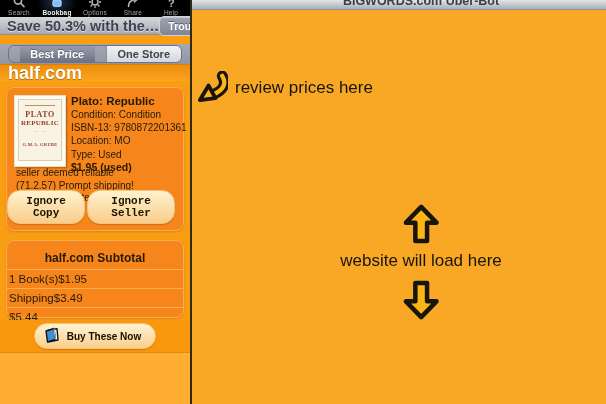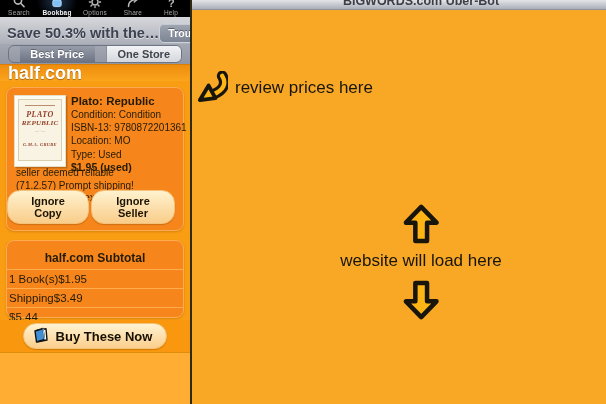--- a/index.html
+++ b/index.html
@@ -20,21 +20,21 @@
   .tb-item.active { background:radial-gradient(ellipse at 50% 10%, rgba(100,165,255,.30), transparent 75%); }
   .tb-ico { height:9px; width:16px; overflow:hidden; display:flex; justify-content:center; }
   .tb-ico svg { width:14px; height:14px; margin-top:-5px; }
   .tb-label { font-size:6.5px; color:#a8a8a8; letter-spacing:.2px; }
   .tb-item.active .tb-label { color:#f2f2f2; font-weight:bold; }
 
   
   .titlebar { position:absolute; left:0; top:17px; width:100%; height:18px;
               background:linear-gradient(#d6d8dc,#a4a8b2);
               border-bottom:1px solid #8b909b;
-              display:flex; align-items:center; justify-content:space-between; padding:16px 7px; }
+              display:flex; align-items:center; justify-content:space-between; padding:8px 7px; }
   .save-title { font-size:14.5px; font-weight:bold; color:#3d4250;
                 text-shadow:0 1px 0 rgba(255,255,255,.55); white-space:nowrap; }
   .trouble-btn { font-family:inherit; font-size:10.5px; font-weight:bold; color:#fff;
                  text-shadow:0 -1px 0 rgba(0,0,0,.4);
                  background:linear-gradient(#a0a6b2,#7d8493);
                  border:1px solid #ced2d9; border-radius:5px; padding:3px 8px; cursor:pointer;
                  box-shadow:inset 0 1px 0 rgba(255,255,255,.4); }
 
   
   .segbar { position:absolute; left:0; top:44px; width:100%; height:20px;
@@ -51,48 +51,48 @@
                   background:linear-gradient(#ee8d0d,#fba41d); border-top:1px solid #d97e06;
                   font-size:18px; font-weight:bold; color:#fff; text-shadow:0 1px 1px rgba(0,0,0,.35);
                   line-height:16px; padding-left:8px; }
 
   
   .content { position:absolute; left:0; top:81px; width:100%; height:271px; background:#f99d13; }
   .card { position:absolute; left:6px; width:178px; background:#f6861c;
           border:1px solid #ffab51; border-radius:8px; box-shadow:0 1px 2px rgba(120,60,0,.25); }
   .book-card { top:6px; height:144px; }
   .cover { position:absolute; left:7px; top:7px; width:52px; height:72px; background:#fdfcf4;
-           border:1px solid #e6dfc6; box-shadow:1.5px 1.5px 0 rgba(80,40,0,.3);font-style:italic; }
+           border:1px solid #e6dfc6; box-shadow:1.5px 1.5px 0 rgba(80,40,0,.3); }
   .cover-inner { margin:3px; height:62px; background:#f8f3e2; border:1px solid #d9cfae;
                  text-align:center; font-family:"Liberation Serif",serif; color:#94402c; overflow:hidden; }
   .cover-rule { width:70%; margin:5px auto 4px; border-top:1px solid #b98d6e; }
   .cover-t1 { font-size:8px; font-weight:bold; letter-spacing:.5px; }
   .cover-t2 { font-size:7px; font-weight:bold; letter-spacing:.2px; }
   .cover-sub { font-size:4px; color:#b08a70; margin-top:1px; }
   .cover-author { font-size:4.5px; font-weight:bold; margin-top:9px; letter-spacing:.3px; }
   .book-info { position:absolute; left:64px; top:6px; width:110px; color:#241a04; }
   .bi-line { font-size:10px; line-height:13.2px; white-space:nowrap; }
   .bi-title { font-size:11.5px; font-weight:bold; line-height:14px; }
   .bi-price { font-size:10.5px; font-weight:bold; line-height:13.5px; }
   .seller-note { position:absolute; left:9px; top:79px; width:162px;
                  font-size:10px; line-height:12.5px; color:#241a04; }
-  .ignore-row { position:absolute; right:8px; bottom:6px; display:flex; gap:2px; }
+  .ignore-row { position:absolute; right:8px; bottom:6px; display:flex; gap:2px;font-family:Liberation Mono, monospace; }
   .pill-btn { font-family:inherit; font-size:11px; font-weight:bold; color:#1d1502; cursor:pointer;
               background:linear-gradient(#fff2cf,#f9cd8a); border:1px solid #f4c27a;
               border-radius:13px; padding:4px 12px; box-shadow:0 1px 1px rgba(130,70,0,.35); }
 
   .subtotal-card { top:159px; height:78px; font-size:11.5px; color:#241a04; }
   .st-header { text-align:center; font-weight:bold; font-size:12px; padding:10px 0 4px; }
   .st-row { display:flex; align-items:center;
             border-top:1px solid #ffae4d; height:19px; padding:0 2px; }
 
   .buy-row { position:absolute; left:0; top:239px; width:100%; height:32px; background:#f9980e;
              display:flex; align-items:center; justify-content:center; }
   .buy-btn { display:flex; align-items:center; gap:7px; font-family:inherit;
-             font-size:13px; font-weight:bold; color:#150f01; cursor:pointer;
+             font-size:10px; font-weight:bold; color:#150f01; cursor:pointer;
              background:linear-gradient(#fff3d2,#fbce8c); border:1px solid #f4c27a;
              border-radius:14px; padding:3px 14px 3px 9px; box-shadow:0 1px 1px rgba(130,70,0,.35); }
 
   .sb-footer { position:absolute; left:0; top:352px; width:100%; height:52px;
                background:#ffad33; border-top:1px solid #e08d0c; }
 
   
   .right-panel { position:absolute; left:192px; top:0; width:458px; height:404px; background:#F9A826; }
   .rp-bar { position:relative; width:100%; height:10px; overflow:hidden;
             background:linear-gradient(#e3e4e7,#abafb9); border-bottom:1px solid #8d929d; }

